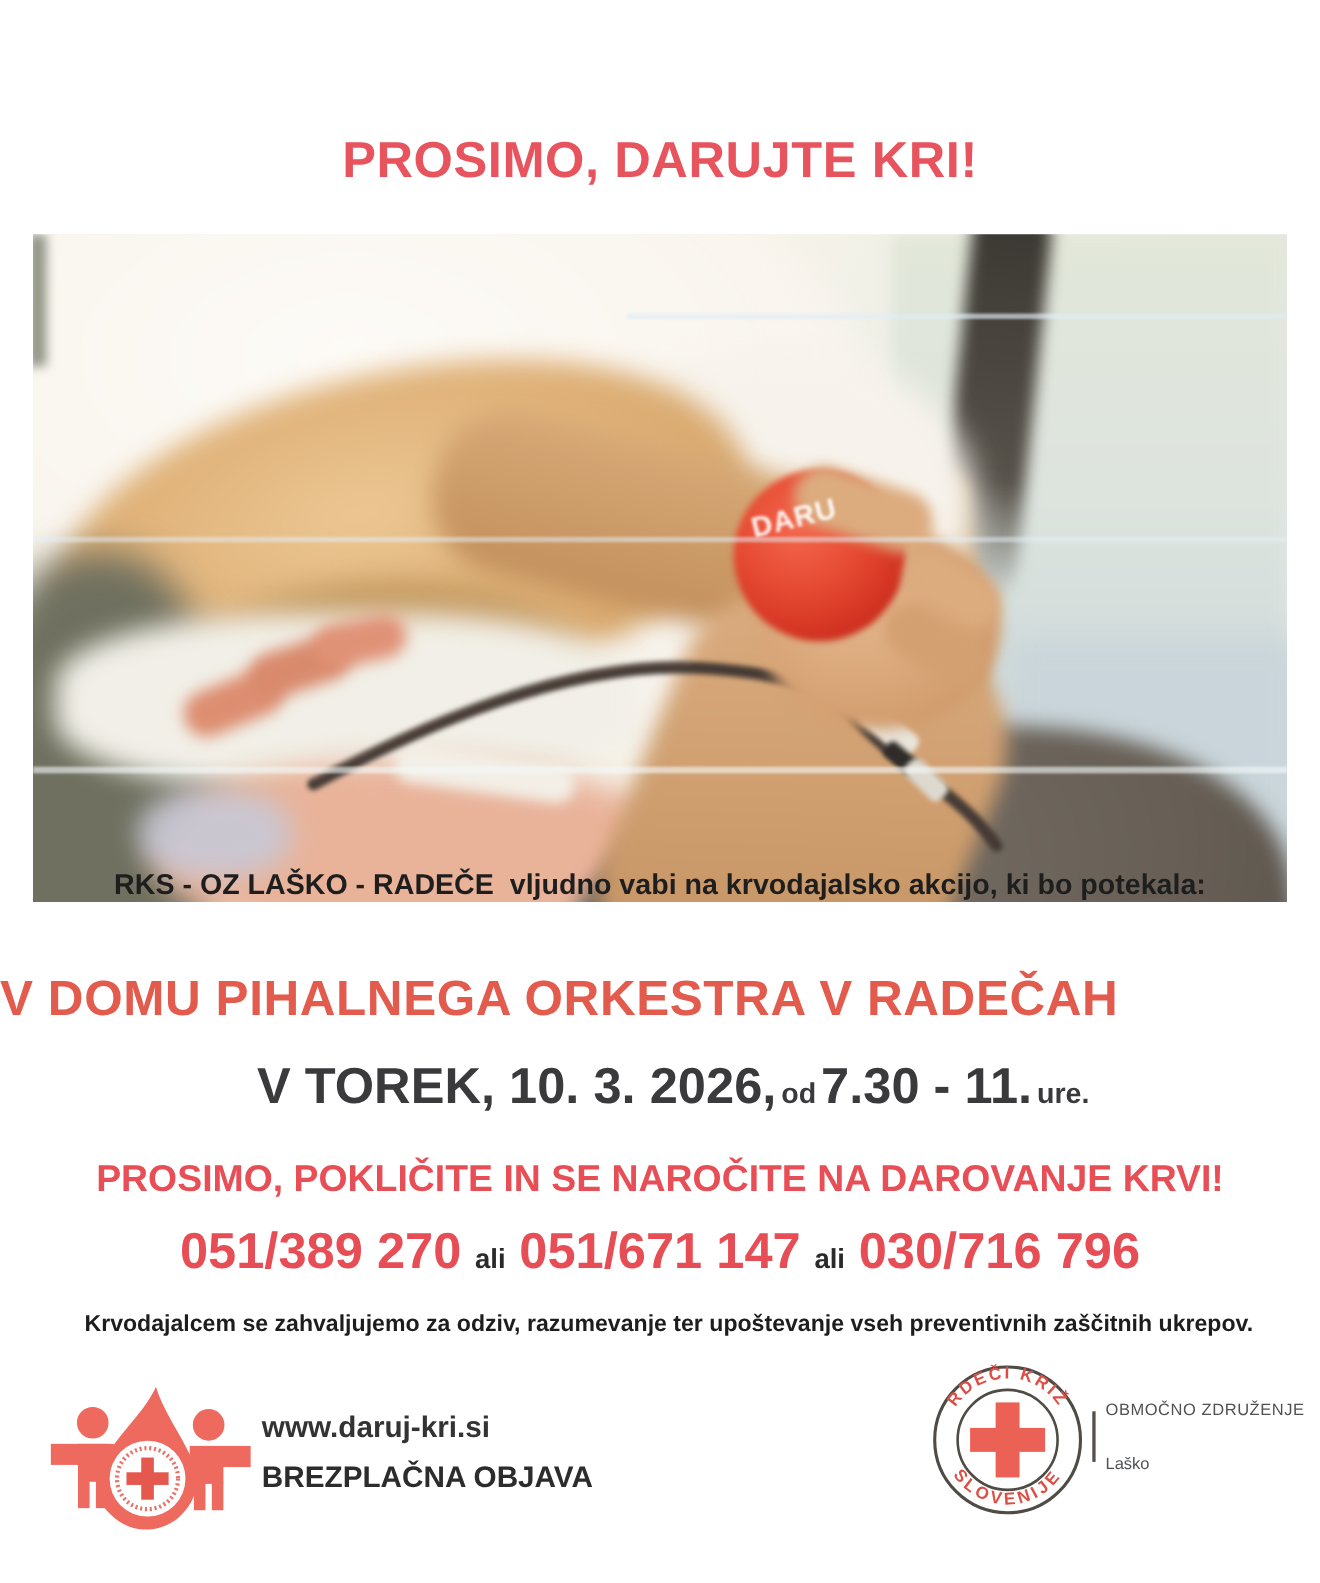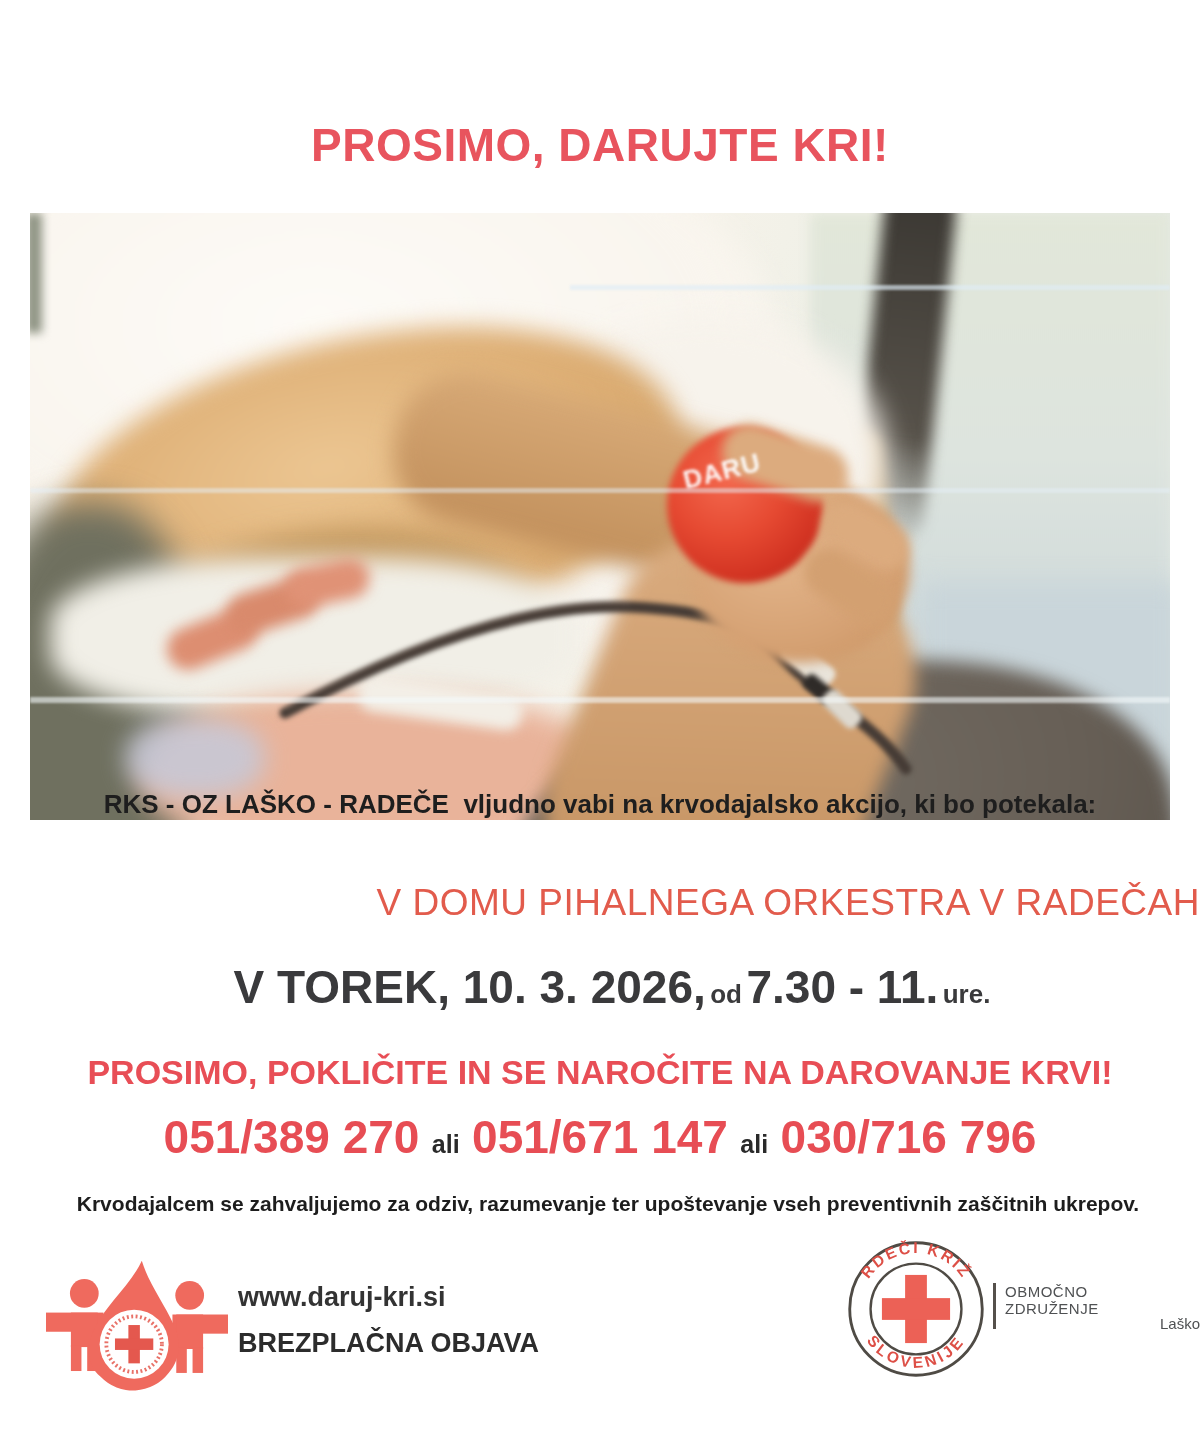--- a/index.html
+++ b/index.html
@@ -64,37 +64,37 @@
   .p-dfinger2{left:770px;top:350px;width:100px;height:48px;border-radius:24px;background:#d3a071;transform:rotate(34deg);filter:blur(6px);}
   .p-ball-label{left:652px;top:238px;width:120px;color:#ffffff;font-weight:bold;font-size:26px;
                 letter-spacing:1px;transform:rotate(-14deg);filter:blur(1.4px);opacity:.95;}
   .p-strip{left:-4px;top:0;width:16px;height:120px;background:#8e9383;filter:blur(5px);}
   .p-line1{left:540px;top:72px;width:600px;height:5px;background:rgba(222,236,246,.65);filter:blur(1px);}
   .p-line2{left:0;top:275px;width:1140px;height:5px;background:rgba(230,240,248,.5);filter:blur(1px);}
   .p-line3{left:0;top:484px;width:1140px;height:6px;background:rgba(244,248,250,.6);filter:blur(1px);}
 
   
   .intro{left:0;right:0;top:789px;text-align:center;font-size:26px;font-weight:bold;color:#1e1e1e;white-space:pre-wrap;}
-  .location{left:0;right:0;top:882px;text-align:right;font-size:37px;font-weight:normal;color:#e25b4c;letter-spacing:.5px;}
+  .location{left:0;right:0;top:882px;text-align:left;font-size:45px;font-weight:bold;color:#e25b4c;letter-spacing:.5px;}
   .schedule{left:0;right:0;top:960px;text-align:center;color:#3a3a3c;font-weight:bold;margin-left:24px;}
   .schedule .big{font-size:46px;}
   .schedule .small{font-size:26px;}
   .cta{left:0;right:0;top:1053px;text-align:center;font-size:34px;font-weight:bold;color:#e84e56;}
   .phones{left:0;right:0;top:1110px;text-align:center;font-weight:bold;}
   .phones .num{font-size:46px;color:#e74d54;}
   .phones .ali{font-size:25px;color:#2a2a2a;margin:3px 8px;}
   .thanks{left:16px;right:0;top:1192px;text-align:center;font-size:21px;font-weight:bold;color:#1d1d1d;}
 
   
   .dk-logo{left:46px;top:1256px;width:182px;height:140px;}
   .site{left:238px;top:1282px;font-size:27px;font-weight:bold;color:#333333;}
   .free{left:238px;top:1328px;font-size:27px;font-weight:bold;color:#2c2c2c;}
   .rc-logo{left:845px;top:1238px;width:142px;height:142px;}
   .org{left:993px;top:1283px;border-left:3px solid #55504b;padding-left:9px;height:46px;
-       display:flex;justify-content:center;}
+       display:flex;flex-direction:column;justify-content:center;}
   .org .l1{font-size:15px;color:#4f5153;letter-spacing:.5px;}
   .org .l2{font-size:15px;color:#4f5153;margin-top:32px;}
 </style>
 </head>
 <body>
 
 <div class="poster">
 
   <div class="abs title">PROSIMO, DARUJTE KRI!</div>
 

